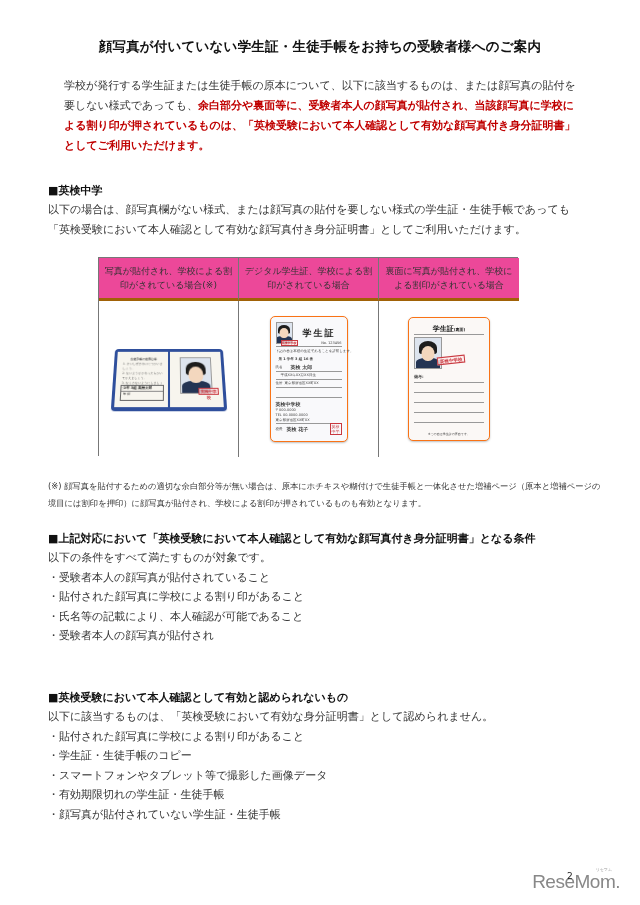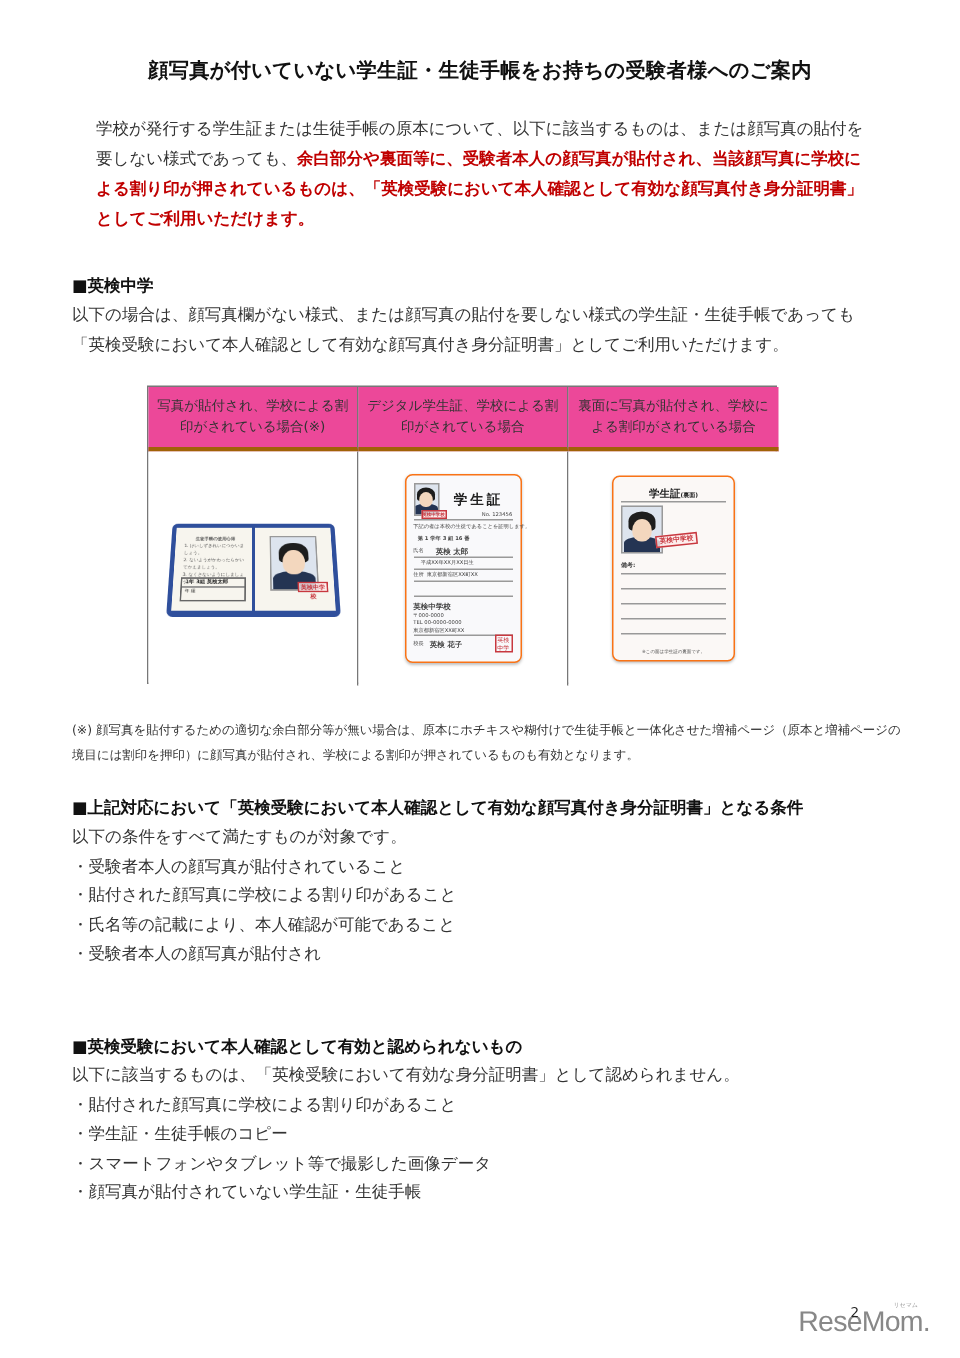--- a/index.html
+++ b/index.html
@@ -149,18 +149,19 @@
   <div>・氏名等の記載により、本人確認が可能であること</div>
   <div>・受験者本人の顔写真が貼付され</div>
 </div>
 
 <div class="sec-head" style="top:690px;">■英検受験において本人確認として有効と認められないもの</div>
 <div class="sec-body" style="top:707px;">
   <div>以下に該当するものは、「英検受験において有効な身分証明書」として認められません。</div>
   <div>・貼付された顔写真に学校による割り印があること</div>
   <div>・学生証・生徒手帳のコピー</div>
   <div>・スマートフォンやタブレット等で撮影した画像データ</div>
+  <div>・有効期限切れの学生証・生徒手帳</div>
   <div>・顔写真が貼付されていない学生証・生徒手帳</div>
 </div>
 
 <div class="logo-kana">リセマム</div>
 <div class="footer-logo">ReseMom.</div>
 <div class="page-num">2</div>
 
 </body></html>

